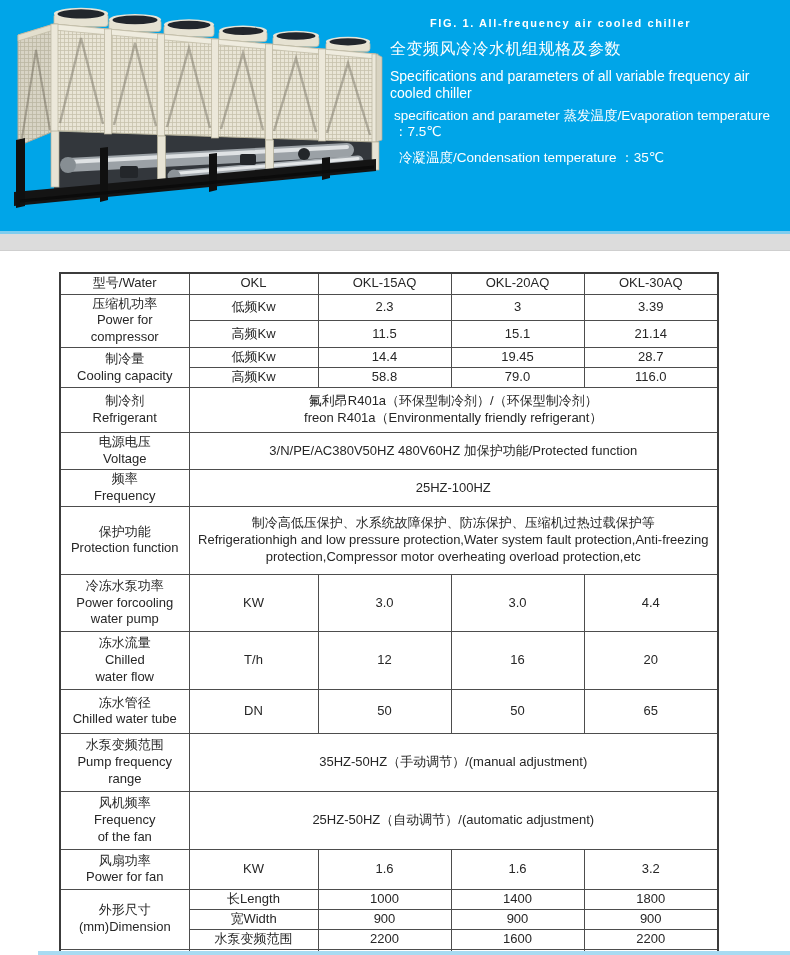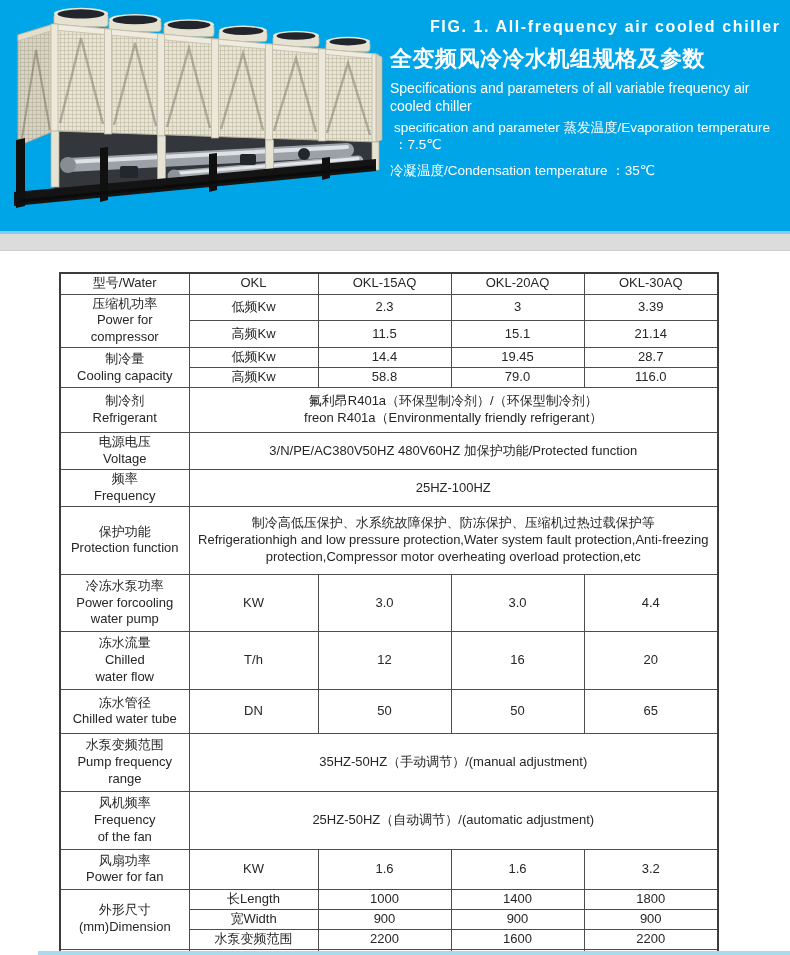--- a/index.html
+++ b/index.html
@@ -10,25 +10,25 @@
     -webkit-font-smoothing:antialiased;
   }
   
   .hero{
     position:relative;width:790px;height:234px;background:#00a5e8;
     border-bottom:3px solid #7fcdef;box-sizing:border-box;
   }
   .machine{position:absolute;left:4px;top:2px;}
   .hero-text{position:absolute;left:390px;top:17px;right:6px;color:#ffffff;}
   .fig-zh{font-size:15px;font-weight:bold;letter-spacing:1px;line-height:1.2;margin:0 0 9px 0;}
-  .fig-en{font-size:16px;font-weight:bold;letter-spacing:1.6px;line-height:1.2;margin:0 0 10px 0;padding-left:40px;}
-  .big-title{font-size:22px;font-weight:bold;letter-spacing:0.5px;line-height:1.15;margin:4px 0 9px 0;}
+  .fig-en{font-size:11px;font-weight:bold;letter-spacing:1.6px;line-height:1.2;margin:0 0 10px 0;padding-left:40px;}
+  .big-title{font-size:16px;font-weight:normal;letter-spacing:0.5px;line-height:1.15;margin:4px 0 9px 0;}
   .sub1{font-size:14px;font-weight:500;line-height:1.25;margin:0 0 2px 0;}
   .sub2{font-size:13.5px;font-weight:500;line-height:1.25;margin:5px 0 9px 0;padding-left:4px;}
-  .sub3{font-size:13.5px;font-weight:500;line-height:1.25;margin:0;}
+  .sub3{font-size:13.5px;font-weight:500;line-height:1.25;margin:9px;}
   
   .gray-bar{width:790px;height:17px;background:#dcdcdc;border-bottom:1px solid #cfcfcf;box-sizing:border-box;}
   
   table.spec{
     margin:21px 0 0 59px;width:660px;table-layout:fixed;
     border-collapse:collapse;border:2px solid #3c3c3c;
   }
   table.spec td{
     border:1px solid #4d4d4d;text-align:center;vertical-align:middle;
     font-size:13px;color:#262626;line-height:1.3;padding:1px 3px;

